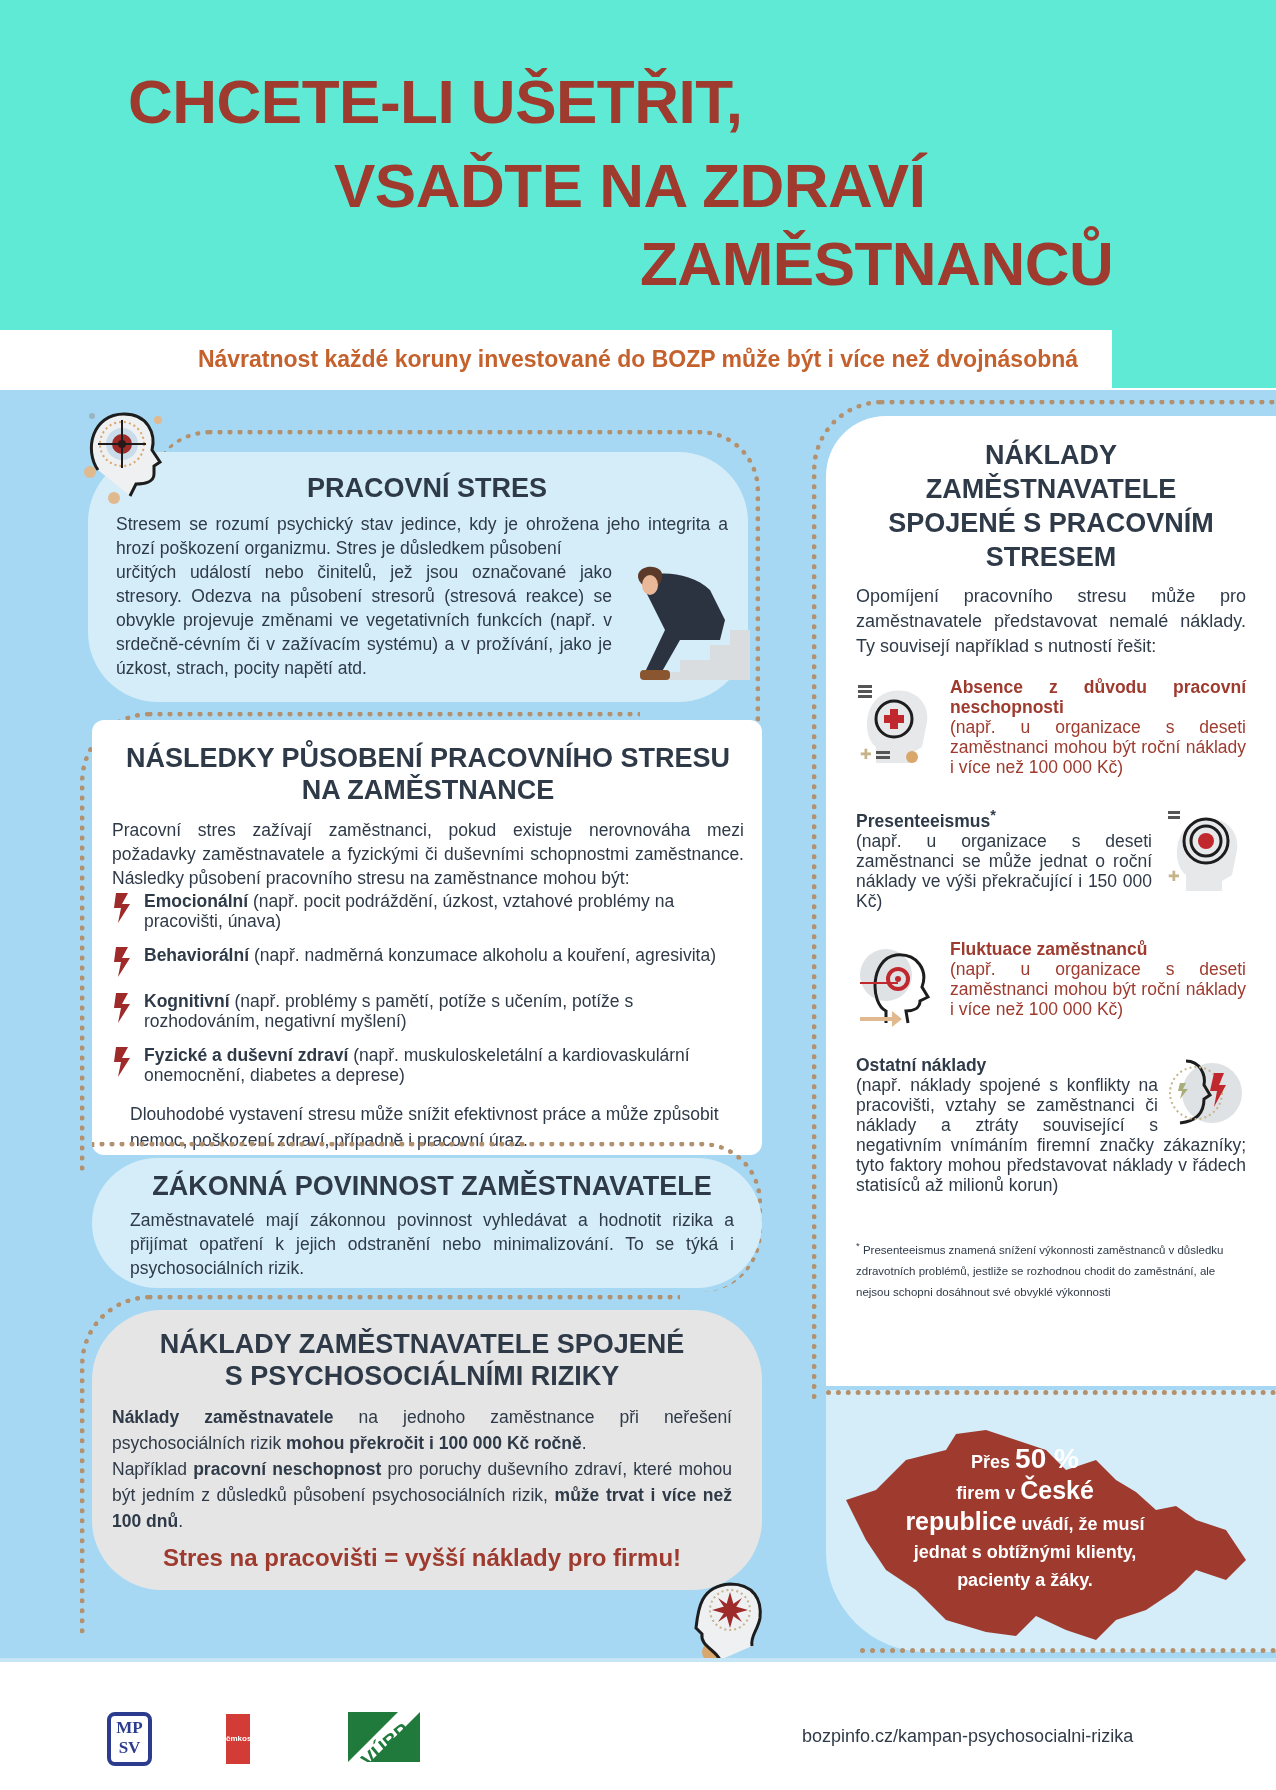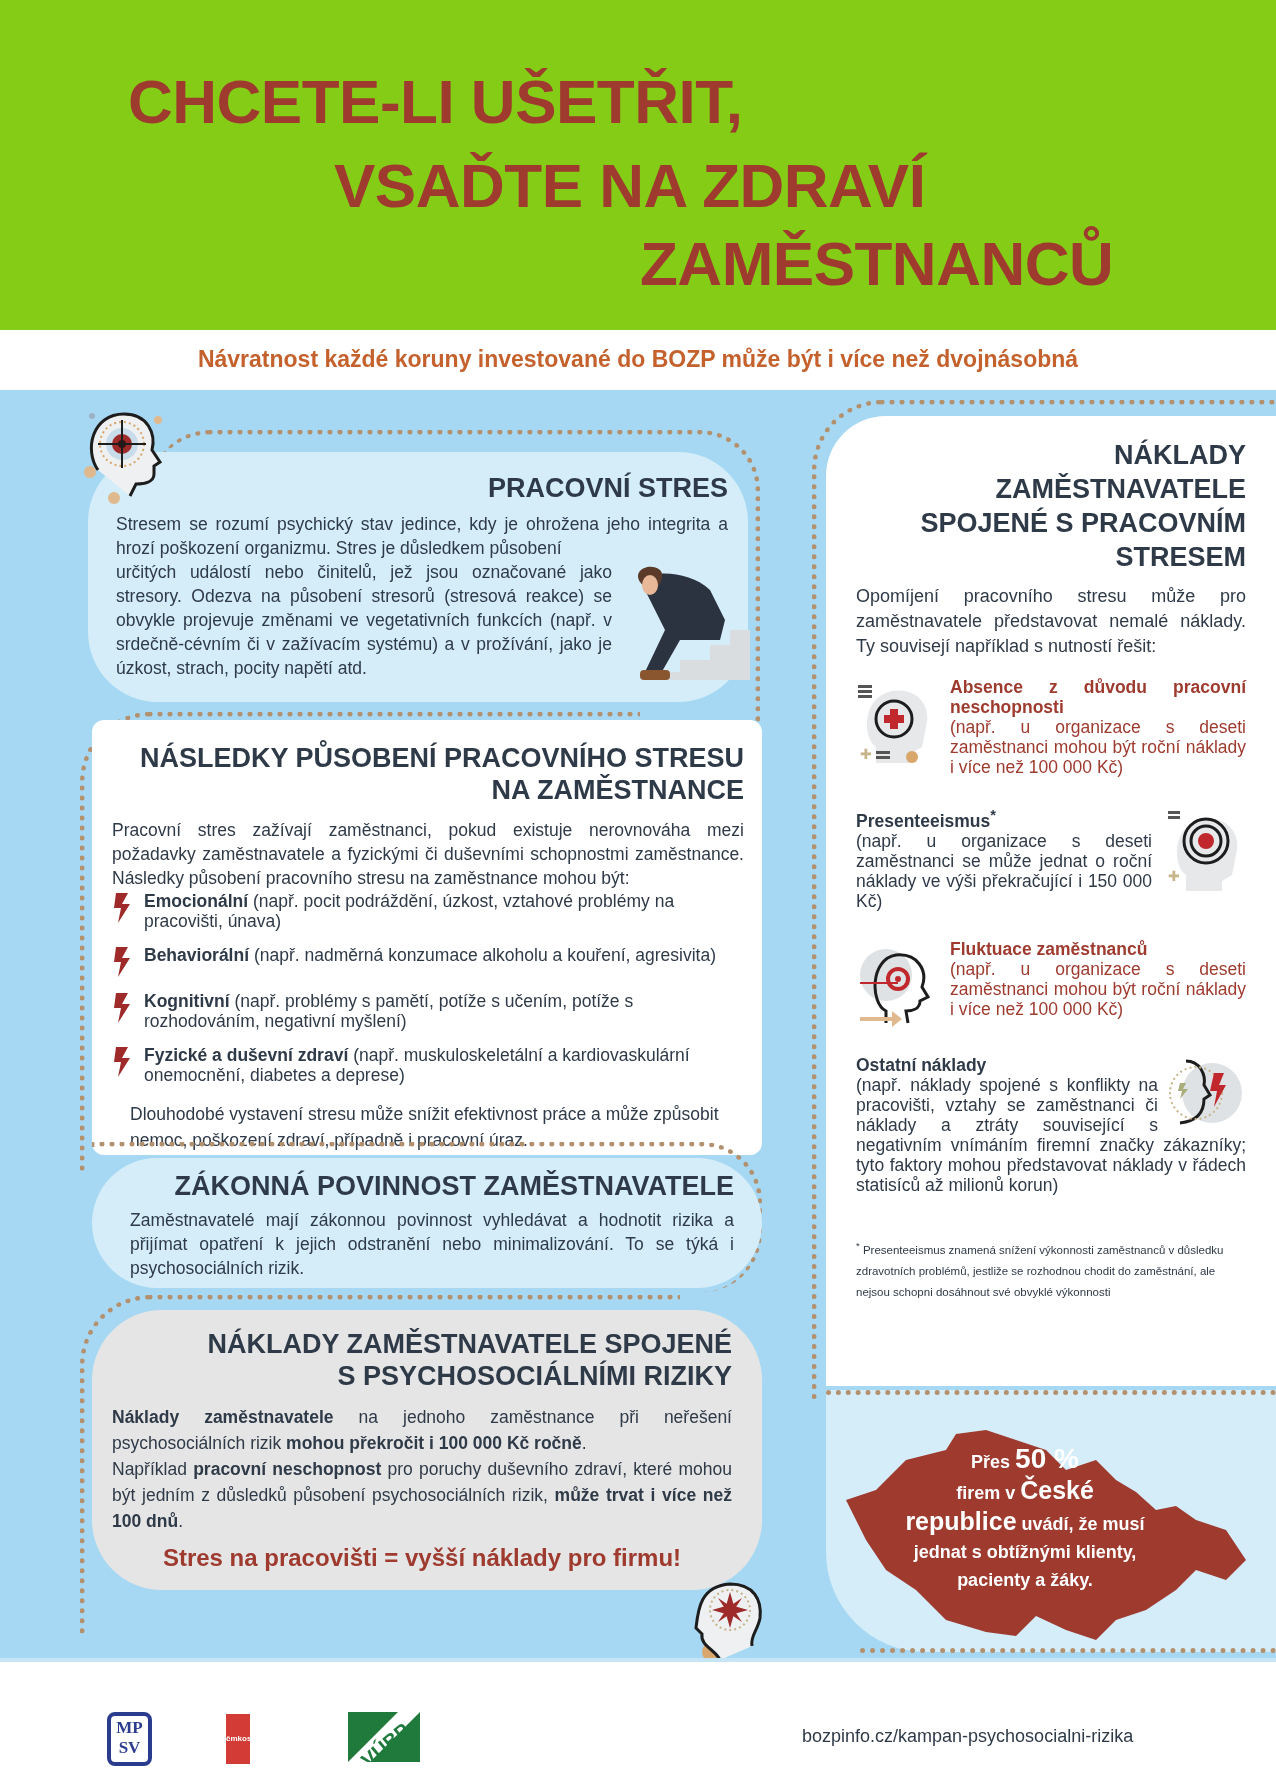--- a/index.html
+++ b/index.html
@@ -1,33 +1,33 @@
 <!DOCTYPE html>
 <html><head>
 <meta charset="utf-8">
 <style>
   * { box-sizing: border-box; margin: 0; padding: 0; }
   html, body { width: 1276px; height: 1790px; background: #ffffff; overflow: hidden; }
   body { font-family: "Liberation Sans", sans-serif; color: #2f3a48; position: relative; }
 
-  .header { position: absolute; left: 0; top: 0; width: 1276px; height: 388px; background: #84cc16; }
+  .header { position: absolute; left: 0; top: 0; width: 1276px; height: 388px; background: #5eead4; }
   .title-line { position: absolute; color: #9e3a2e; font-weight: bold; font-size: 62px; letter-spacing: -0.5px; white-space: nowrap; }
   .t1 { left: 128px; top: 66px; }
   .t2 { left: 334px; top: 150px; }
   .t3 { left: 640px; top: 228px; }
 
-  .subtitle-bar { position: absolute; left: 0; top: 330px; width: 1276px; height: 60px; background: #fff; }
+  .subtitle-bar { position: absolute; left: 0; top: 330px; width: 1112px; height: 60px; background: #fff; }
   .subtitle { position: absolute; left: 0; width: 1276px; top: 16px; text-align: center; color: #c4612c; font-weight: bold; font-size: 23px; }
 
   .main { position: absolute; left: 0; top: 390px; width: 1276px; height: 1268px; background: #a6d8f3; }
 
   .card { position: absolute; }
   .dotted { border: 5px dotted #b3906e; position: absolute; }
 
-  .h-sec { font-weight: bold; color: #2f3a48; text-align: right; font-size: 27px; line-height: 32px; }
+  .h-sec { font-weight: bold; color: #2f3a48; text-align: center; font-size: 27px; line-height: 32px; }
   .body-text { font-size: 17.5px; line-height: 24px; color: #2f3a48; text-align: justify; }
 
   
   .c1-dots { left: 150px; top: 40px; width: 610px; height: 330px; border-radius: 60px 60px 0 0; border-bottom: none; border-left: none; }
   .c1 { left: 88px; top: 62px; width: 660px; height: 250px; background: #d4edf9; border-radius: 70px 70px 70px 70px; padding: 20px 20px 0 28px; }
   .c1 .h-sec { margin-left: 10px; }
   .c1 .body-text { margin-top: 8px; }
   .c1 .narrow { width: 496px; }
 
   

